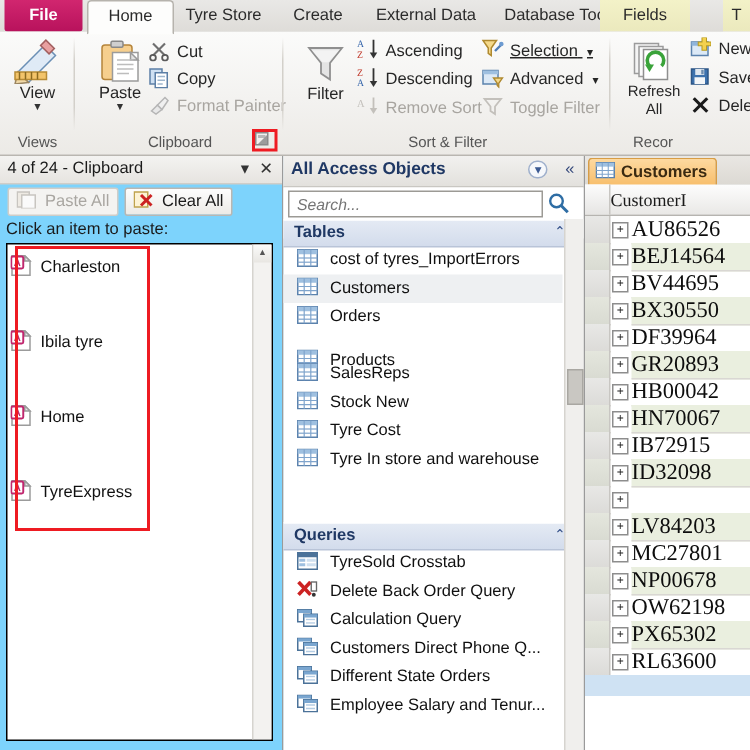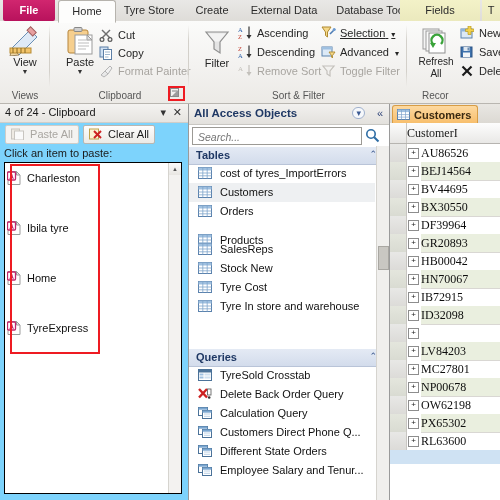--- a/index.html
+++ b/index.html
@@ -189,40 +189,40 @@
     background:linear-gradient(#e8e8e6,#dcdbd8);border-right:1px solid #c8c6c2;
     border-bottom:1px solid #d5d3cf;
   }
   .row .exp{
     position:absolute;left:18px;top:4px;width:9px;height:9px;
     border:1px solid #8d8d8d;background:#fff;
     font-size:8px;line-height:7px;text-align:center;color:#1a1a1a;cursor:default;
   }
   .row .cell{
     position:absolute;left:31px;top:0;right:0;height:18px;line-height:18px;
-    font-size:12px;font-family:"Liberation Serif",serif;color:#0d0d0d;
+    font-size:15px;font-family:"Liberation Serif",serif;color:#0d0d0d;
     border-bottom:1px solid #d9d7d3;white-space:nowrap;
   }
   .row.alt .cell{background:#eaefdf;}
   .row.alt .rsel{background:linear-gradient(#e4e6dd,#d9dbd2);}
   .lastRow{position:absolute;left:0;width:110px;height:14px;background:#cfe2f3;}
 </style>
 </head>
 <body>
 
 <div id="app">
 
   <div class="tabbar">
     <div class="tab file" style="left:3px;width:52px;">File</div>
     <div class="tab active" style="left:58px;width:56px;">Home</div>
     <div class="tab" style="left:116px;width:66px;">Tyre Store</div>
     <div class="tab" style="left:184px;width:56px;">Create</div>
     <div class="tab" style="left:242px;width:84px;">External Data</div>
     <div class="tab" style="left:328px;width:92px;">Database Tools</div>
-    <div class="tab ctx" style="left:400px;width:80px;">Fields</div>
+    <div class="tab ctx" style="left:400px;width:60px;">Fields</div>
     <div class="tab ctx" style="left:482px;width:18px;">T</div>
   </div>
 
   <div class="ribbon">
 
     <div class="grp" style="left:0;width:50px;">
       <div class="bigbtn" style="left:3px;top:5px;">
         <span class="bico">
           <svg width="34" height="30" viewBox="0 0 34 30">
             <polygon points="4,22 22,4 29,11 11,29" fill="#dfeaf6" stroke="#6a8fb5" stroke-width="1"></polygon>

